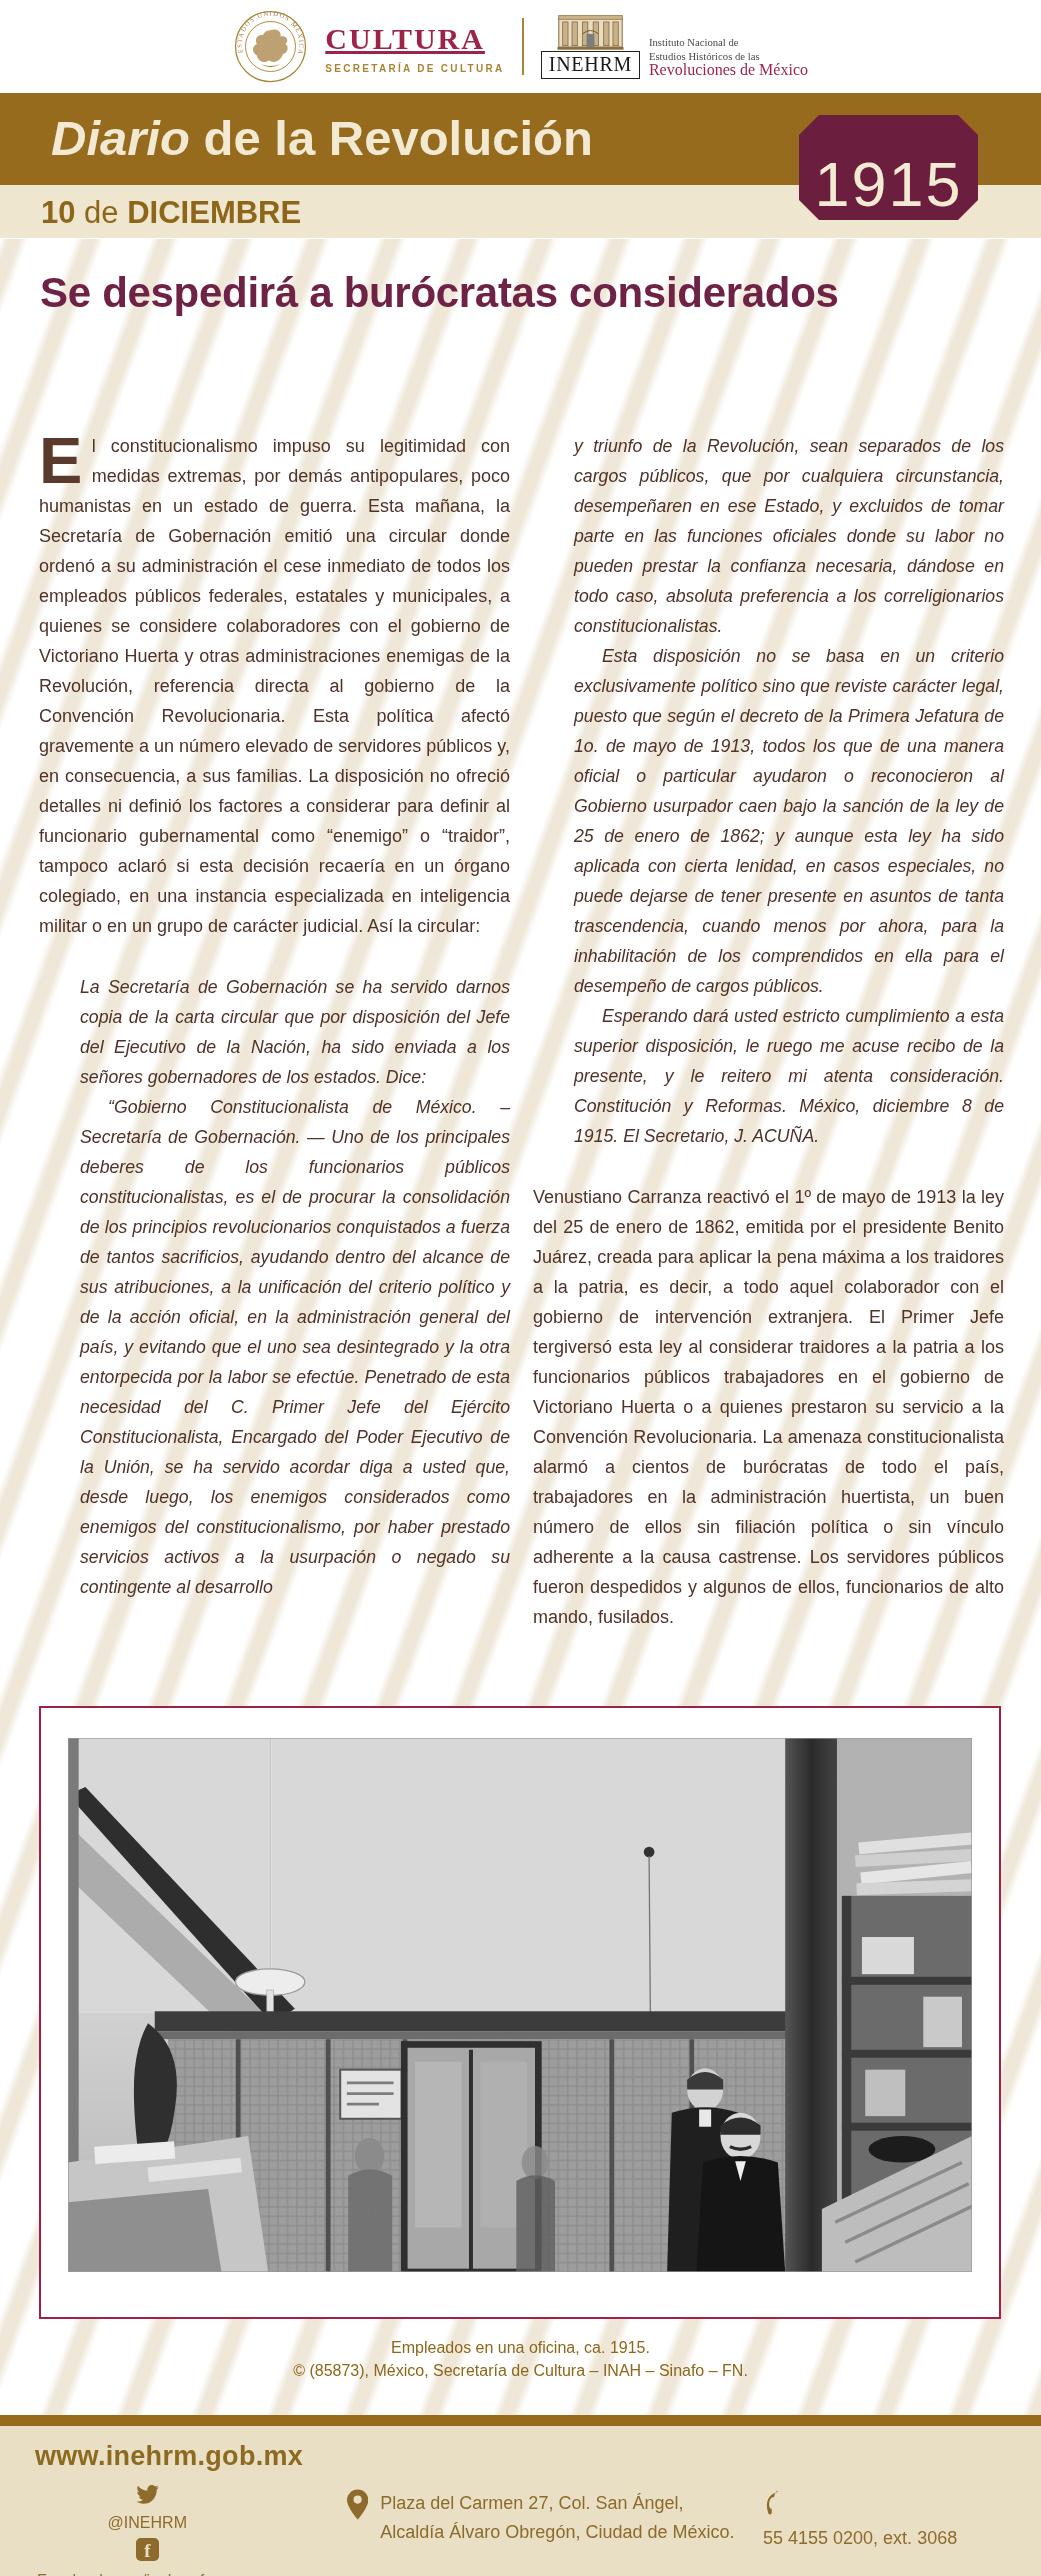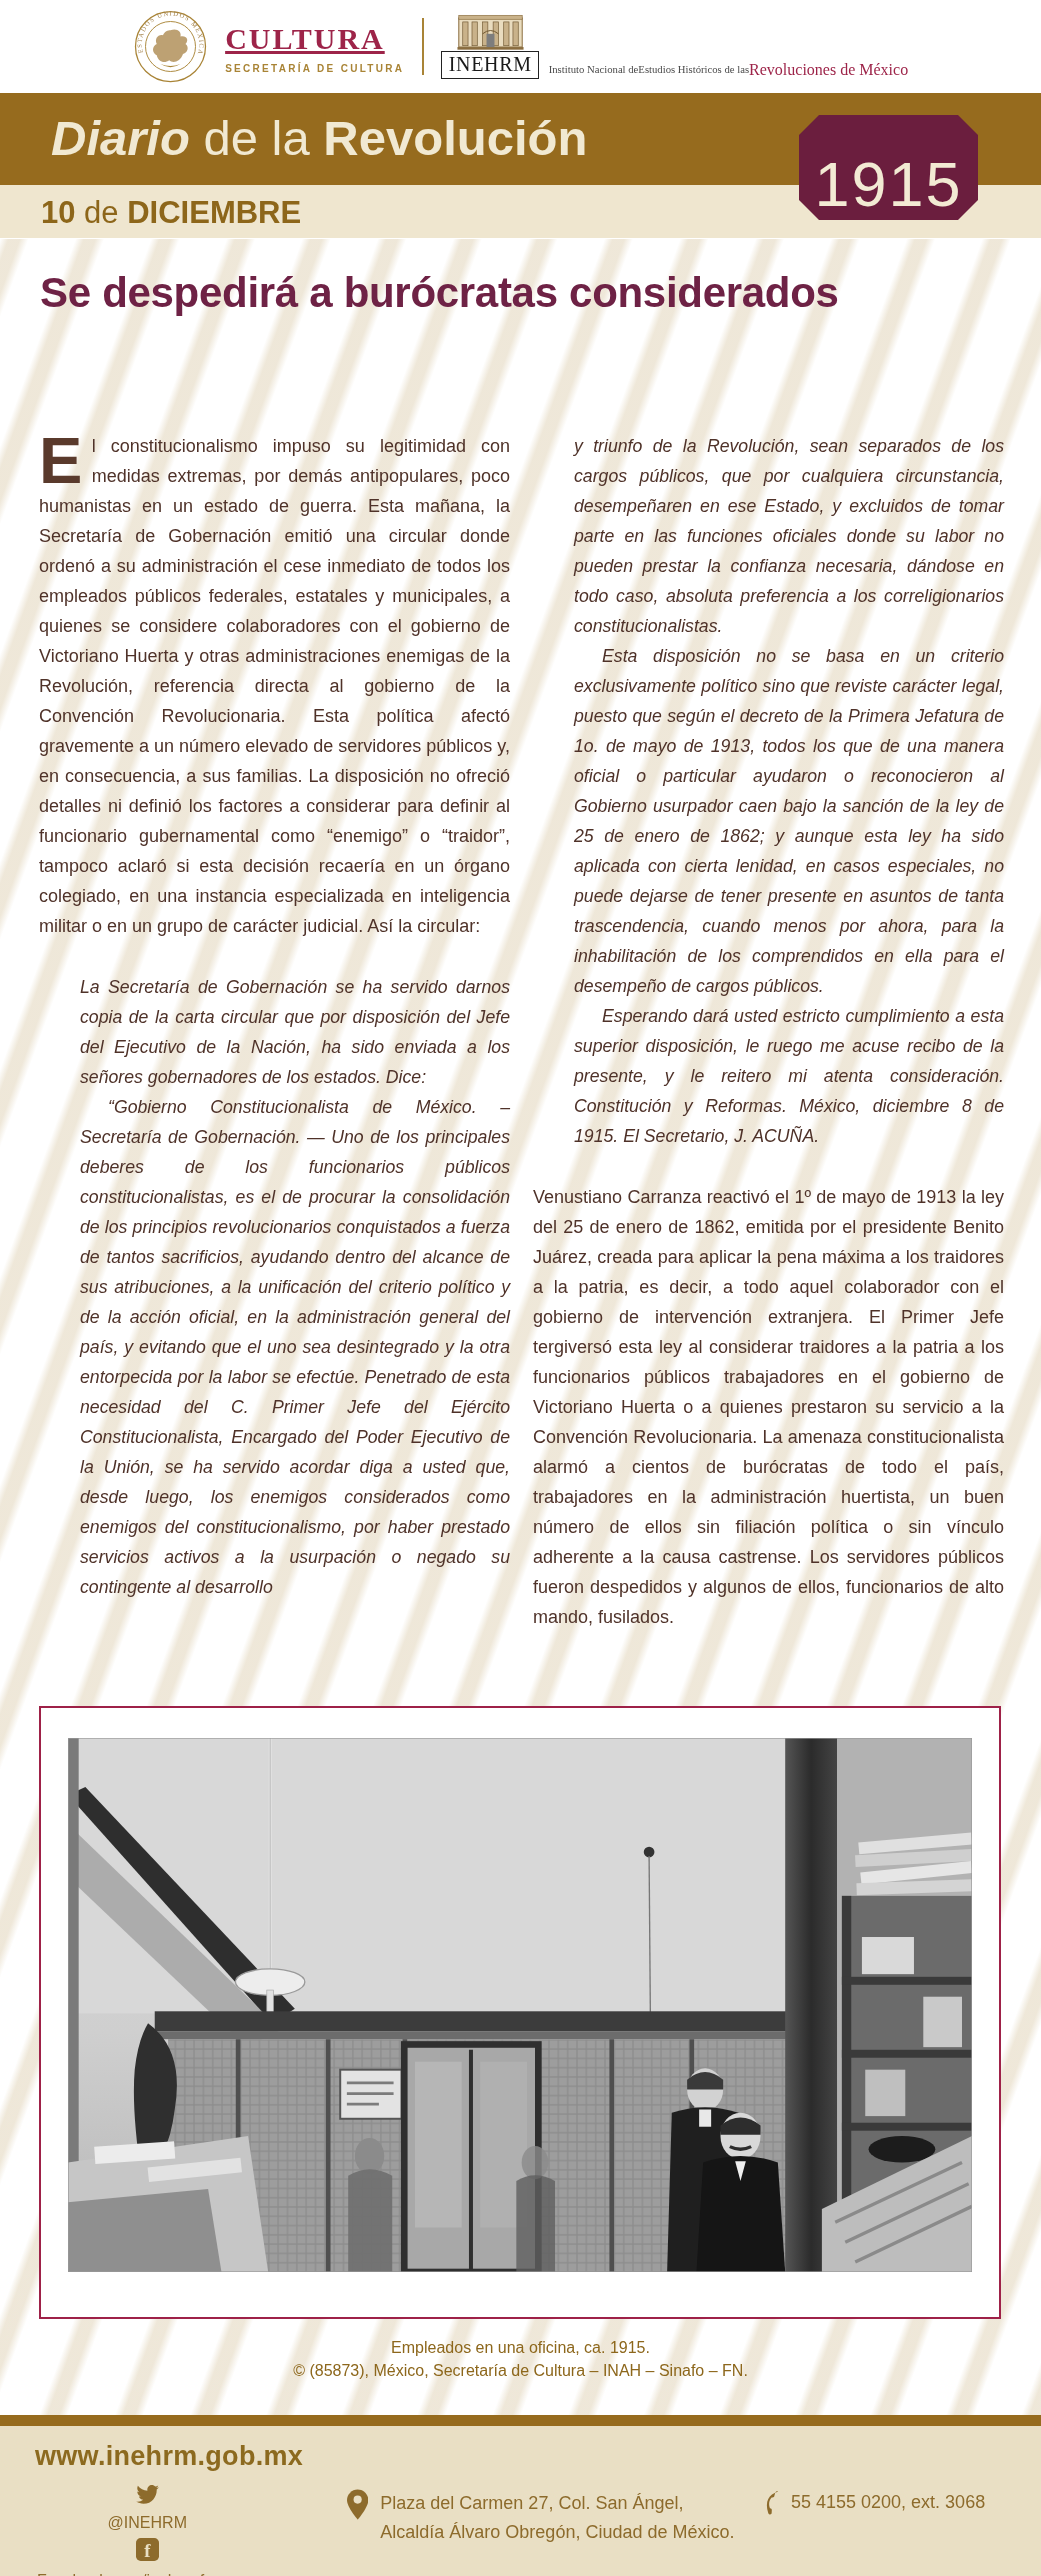--- a/index.html
+++ b/index.html
@@ -25,31 +25,31 @@
     color:#a98436;letter-spacing:2.3px;margin-top:5.3px;
   }
   .logo-divider{width:2px;height:57px;background:#a98436;flex:0 0 auto;}
   .inehrm{display:flex;align-items:flex-end;gap:9.3px;}
   .inehrm-left{display:flex;flex-direction:column;align-items:center;}
   .inehrm-box{
     border:1.3px solid #222;padding:0.7px 6.7px 2px 6.7px;
     font-family:"Liberation Serif",serif;font-size:20px;color:#1a1a1a;letter-spacing:0.7px;
     line-height:23px;background:#fff;
   }
-  .inehrm-text{display:flex;flex-direction:row;padding-bottom:2.7px;}
+  .inehrm-text{display:flex;flex-direction:column;padding-bottom:2.7px;}
   .inehrm-text .l{font-family:"Liberation Serif",serif;font-size:10.7px;line-height:13.3px;color:#4a4a4a;}
   .inehrm-text .l3{font-family:"Liberation Serif",serif;font-weight:400;font-size:16px;line-height:13.3px;color:#9d2449;}
   
   .brown-band{position:absolute;top:93px;left:0;width:1041px;height:92px;background:#966b1e;}
   .diario{
     position:absolute;left:51px;top:112px;
     color:#f1e9d2;font-size:49px;line-height:53px;white-space:nowrap;
   }
   .diario .b-italic{font-style:italic;font-weight:800;}
-  .diario .b-light{font-weight:400;}
+  .diario .b-light{font-weight:700;}
   .diario .b-bold{font-weight:700;}
   .date-band{position:absolute;top:185px;left:0;width:1041px;height:53px;background:#efe6cf;}
   .date-line{
     position:absolute;left:41px;top:195px;color:#8d661a;font-size:31px;white-space:nowrap;
   }
   .date-line .d-bold{font-weight:800;}
   .date-line .d-reg{font-weight:400;}
   .year-badge{
     position:absolute;left:799px;top:115px;width:179px;height:105px;background:#6b1e3e;
     clip-path:polygon(20px 0,calc(100% - 20px) 0,100% 20px,100% calc(100% - 20px),calc(100% - 20px) 100%,20px 100%,0 calc(100% - 20px),0 20px);
@@ -114,21 +114,21 @@
   }
   .yt-wrap{display:flex;flex-direction:column;align-items:center;line-height:6.7px;}
   .yt-you{color:#8d6b2c;font-size:14px;font-weight:700;}
   .yt-box{
     margin-top:8px;width:24px;height:13.3px;background:#8d6b2c;border-radius:4px;
     color:#e9dfc4;font-size:7.3px;font-weight:700;display:flex;align-items:center;justify-content:center;
   }
   .small-caps{font-size:13.3px;letter-spacing:0.7px;}
   .address{position:absolute;left:347px;top:63px;display:flex;gap:12px;}
   .address .lines{color:#8d6b2c;font-size:18px;line-height:29px;}
-  .phone{position:absolute;left:763px;top:64px;display:flex;gap:10.7px;align-items:flex-start;}
+  .phone{position:absolute;left:763px;top:64px;display:flex;gap:10.7px;align-items:flex-start;flex-direction:column;}
   .phone .num{color:#8d6b2c;font-size:18px;line-height:24px;}
 </style>
 </head>
 <body>
 
 <div class="logos">
   <svg class="seal" viewBox="0 0 120 120">
     <defs>
         <path id="sealArc" d="M 16 70 A 46 46 0 1 1 104 70" fill="none"></path>
       </defs>

